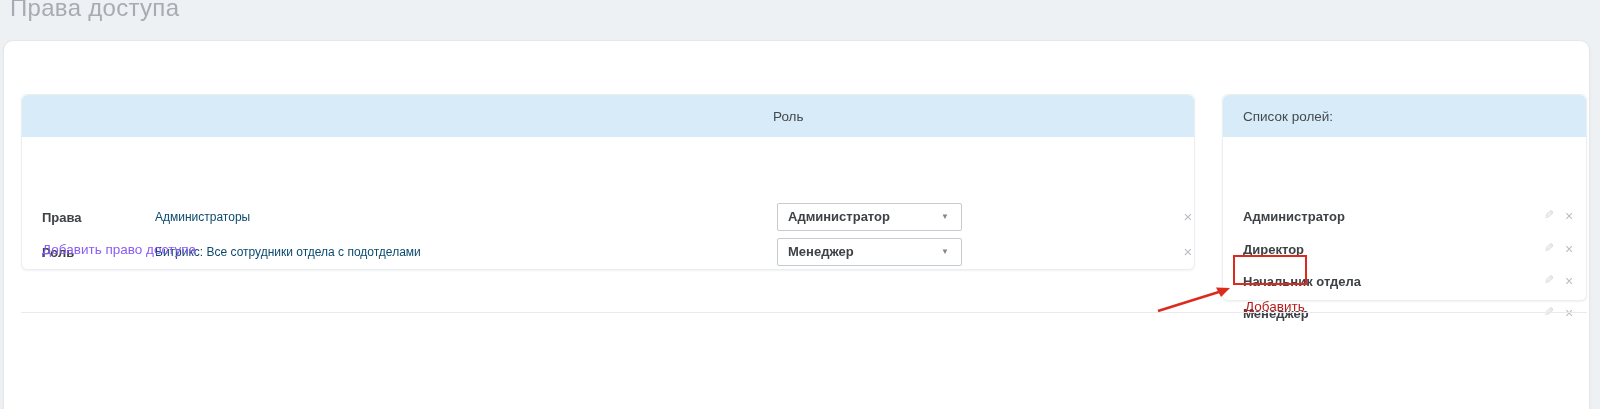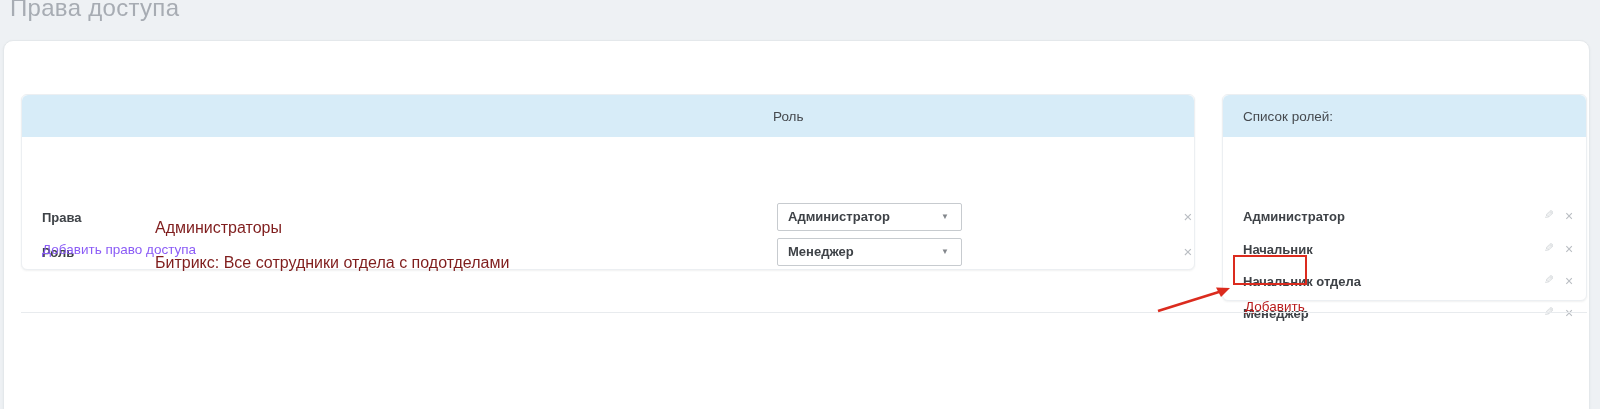--- a/index.html
+++ b/index.html
@@ -31,21 +31,21 @@
     position: absolute; left: 0; top: 0; right: 0; height: 42px;
     background: #d7ecf8; border-radius: 6px 6px 0 0;
     font-size: 13.5px; color: #45494e;
   }
   .acl-header-label { position: absolute; left: 751px; top: 14px; }
   .roles-header-label { position: absolute; left: 20px; top: 14px; }
   .acl-row { position: absolute; left: 0; right: 0; height: 28px; }
   .acl-row-1 { top: 108px; }
   .acl-row-2 { top: 143px; }
   .acl-type { position: absolute; left: 20px; top: 7px; font-size: 13px; font-weight: bold; color: #3e4247; }
-  .acl-entity { position: absolute; left: 133px; top: 16px; font-size: 16px; color: #7f1d1d; }
+  .acl-entity { position: absolute; left: 133px; top: 7px; font-size: 12px; color: #0c4a6e; }
   .role-select {
     position: absolute; left: 755px; top: 0; width: 185px; height: 28px;
     background: #fff; border: 1px solid #c7cbcf; border-radius: 2px;
     font-size: 13px; font-weight: bold; color: #3e4247;
     line-height: 26px; padding-left: 10px; cursor: pointer;
   }
   .select-caret {
     position: absolute; right: 12px; top: 9px;
     font-size: 8px; color: #83878c; line-height: 8px;
   }
@@ -126,21 +126,21 @@
     <div class="card-header">
       <span class="roles-header-label">Список ролей:</span>
     </div>
 
     <div class="role-item role-item-0">
       <span class="role-name">Администратор</span>
       <span class="role-edit">✎</span>
       <span class="role-delete">×</span>
     </div>
     <div class="role-item role-item-1">
-      <span class="role-name">Начальник</span>
+      <span class="role-name">Директор</span>
       <span class="role-edit">✎</span>
       <span class="role-delete">×</span>
     </div>
     <div class="role-item role-item-2">
       <span class="role-name">Начальник отдела</span>
       <span class="role-edit">✎</span>
       <span class="role-delete">×</span>
     </div>
     <div class="role-item role-item-3">
       <span class="role-name">Менеджер</span>

